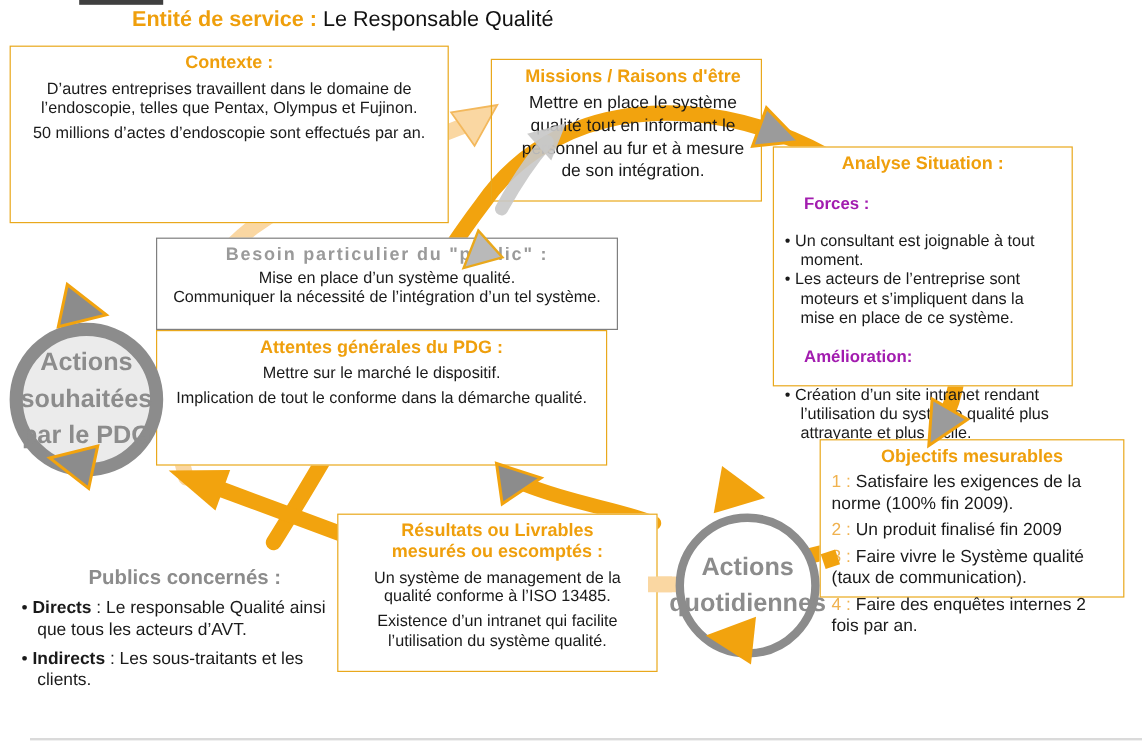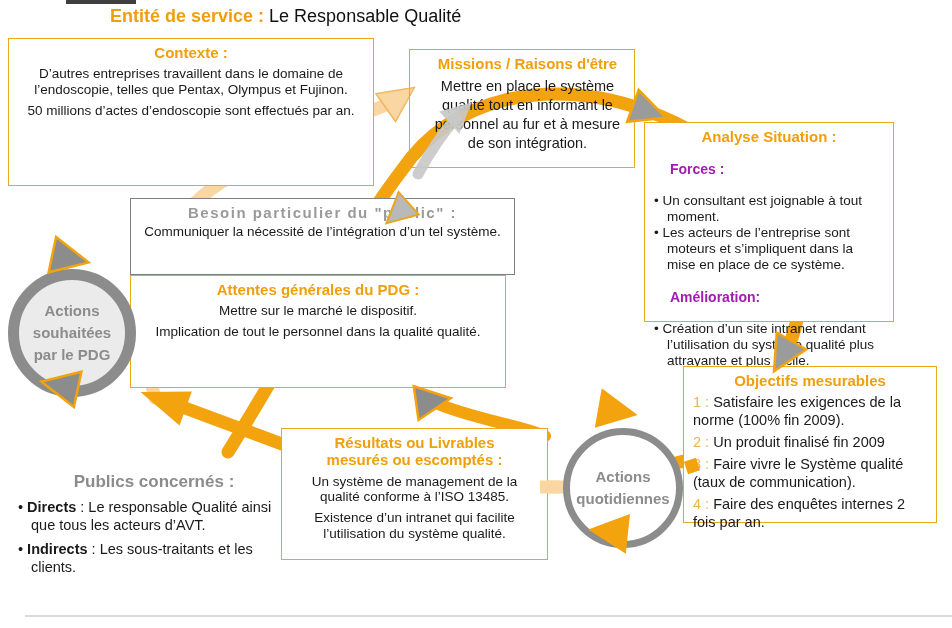--- a/index.html
+++ b/index.html
@@ -26,21 +26,21 @@
 
   .leftlist p,.leftlist div{text-align:left;}
   .sec-label{font-size:14px;font-weight:bold;color:#a21caf;line-height:1.15;margin:16px;}
   .blt{font-size:13.5px;line-height:1.18;margin:0;padding-left:13px;text-indent:-13px;}
   .blt::before{content:"• ";}
 
   .obj-item{font-size:14.5px;line-height:1.2;margin:5px 0;text-align:left;}
   .obj-num{color:#f0b24f;}
 
   .circle{position:absolute;border-radius:50%;box-sizing:border-box;display:flex;align-items:center;justify-content:center;}
-  .circle .ctext{text-align:center;font-weight:bold;color:#8c8c8c;font-size:15px;line-height:1.45;}
+  .circle .ctext{text-align:center;font-weight:bold;color:#8c8c8c;font-size:21px;line-height:1.45;}
   .circle-left{left:8px;top:269px;width:128px;height:128px;border:11px solid #8c8c8c;background:#ebebeb;}
   .circle-right{left:563px;top:428px;width:120px;height:120px;border:7px solid #8c8c8c;background:#ffffff;}
 
   .freeblock{position:absolute;}
   .publics{left:18px;top:472px;width:272px;}
   .publics h2{margin:0 0 6px 0;text-align:center;font-size:17px;color:#8c8c8c;font-weight:bold;}
   .publics .pblt{font-size:14.5px;line-height:1.22;margin:7px 0;padding-left:13px;text-indent:-13px;}
   .publics .pblt::before{content:"• ";}
   .publics .plabel{font-weight:bold;}
 
@@ -83,30 +83,31 @@
     <h3>Analyse Situation :</h3>
     <div class="sec-label">Forces :</div>
     <div class="blt">Un consultant est joignable à tout moment.</div>
     <div class="blt">Les acteurs de l’entreprise sont moteurs et s’impliquent dans la mise en place de ce système.</div>
     <div class="sec-label">Amélioration:</div>
     <div class="blt">Création d’un site intranet rendant l’utilisation du système qualité plus attrayante et plus facile.</div>
   </div>
 
   <div class="box graybox" style="left:130px;top:198px;width:385px;height:77px;">
     <h3>Besoin particulier du "public" :</h3>
+    <p style="margin:0;">Mise en place d’un système qualité.</p>
     <p style="margin:0;">Communiquer la nécessité de l’intégration d’un tel système.</p>
   </div>
 
   <div class="box" style="left:130px;top:275px;width:376px;height:113px;">
     <h3>Attentes générales du PDG :</h3>
     <p>Mettre sur le marché le dispositif.</p>
-    <p>Implication de tout le personnel dans la qualité qualité.</p>
+    <p>Implication de tout le conforme dans la démarche qualité.</p>
   </div>
 
-  <div class="box" style="left:683px;top:366px;width:254px;height:157px;">
+  <div class="box" style="left:683px;top:366px;width:254px;height:132px;">
     <h3>Objectifs mesurables</h3>
     <div class="obj-item"><span class="obj-num">1 :</span><span> Satisfaire les exigences de la norme (100% fin 2009).</span></div>
     <div class="obj-item"><span class="obj-num">2 :</span><span> Un produit finalisé fin 2009</span></div>
     <div class="obj-item"><span class="obj-num">3 :</span><span> Faire vivre le Système qualité (taux de communication).</span></div>
     <div class="obj-item"><span class="obj-num">4 :</span><span> Faire des enquêtes internes 2 fois par an.</span></div>
   </div>
 
   <div class="box" style="left:281px;top:428px;width:267px;height:132px;">
     <h3 style="margin-bottom:0;">Résultats ou Livrables</h3>
     <h3 style="margin-top:0;">mesurés ou escomptés  :</h3>

